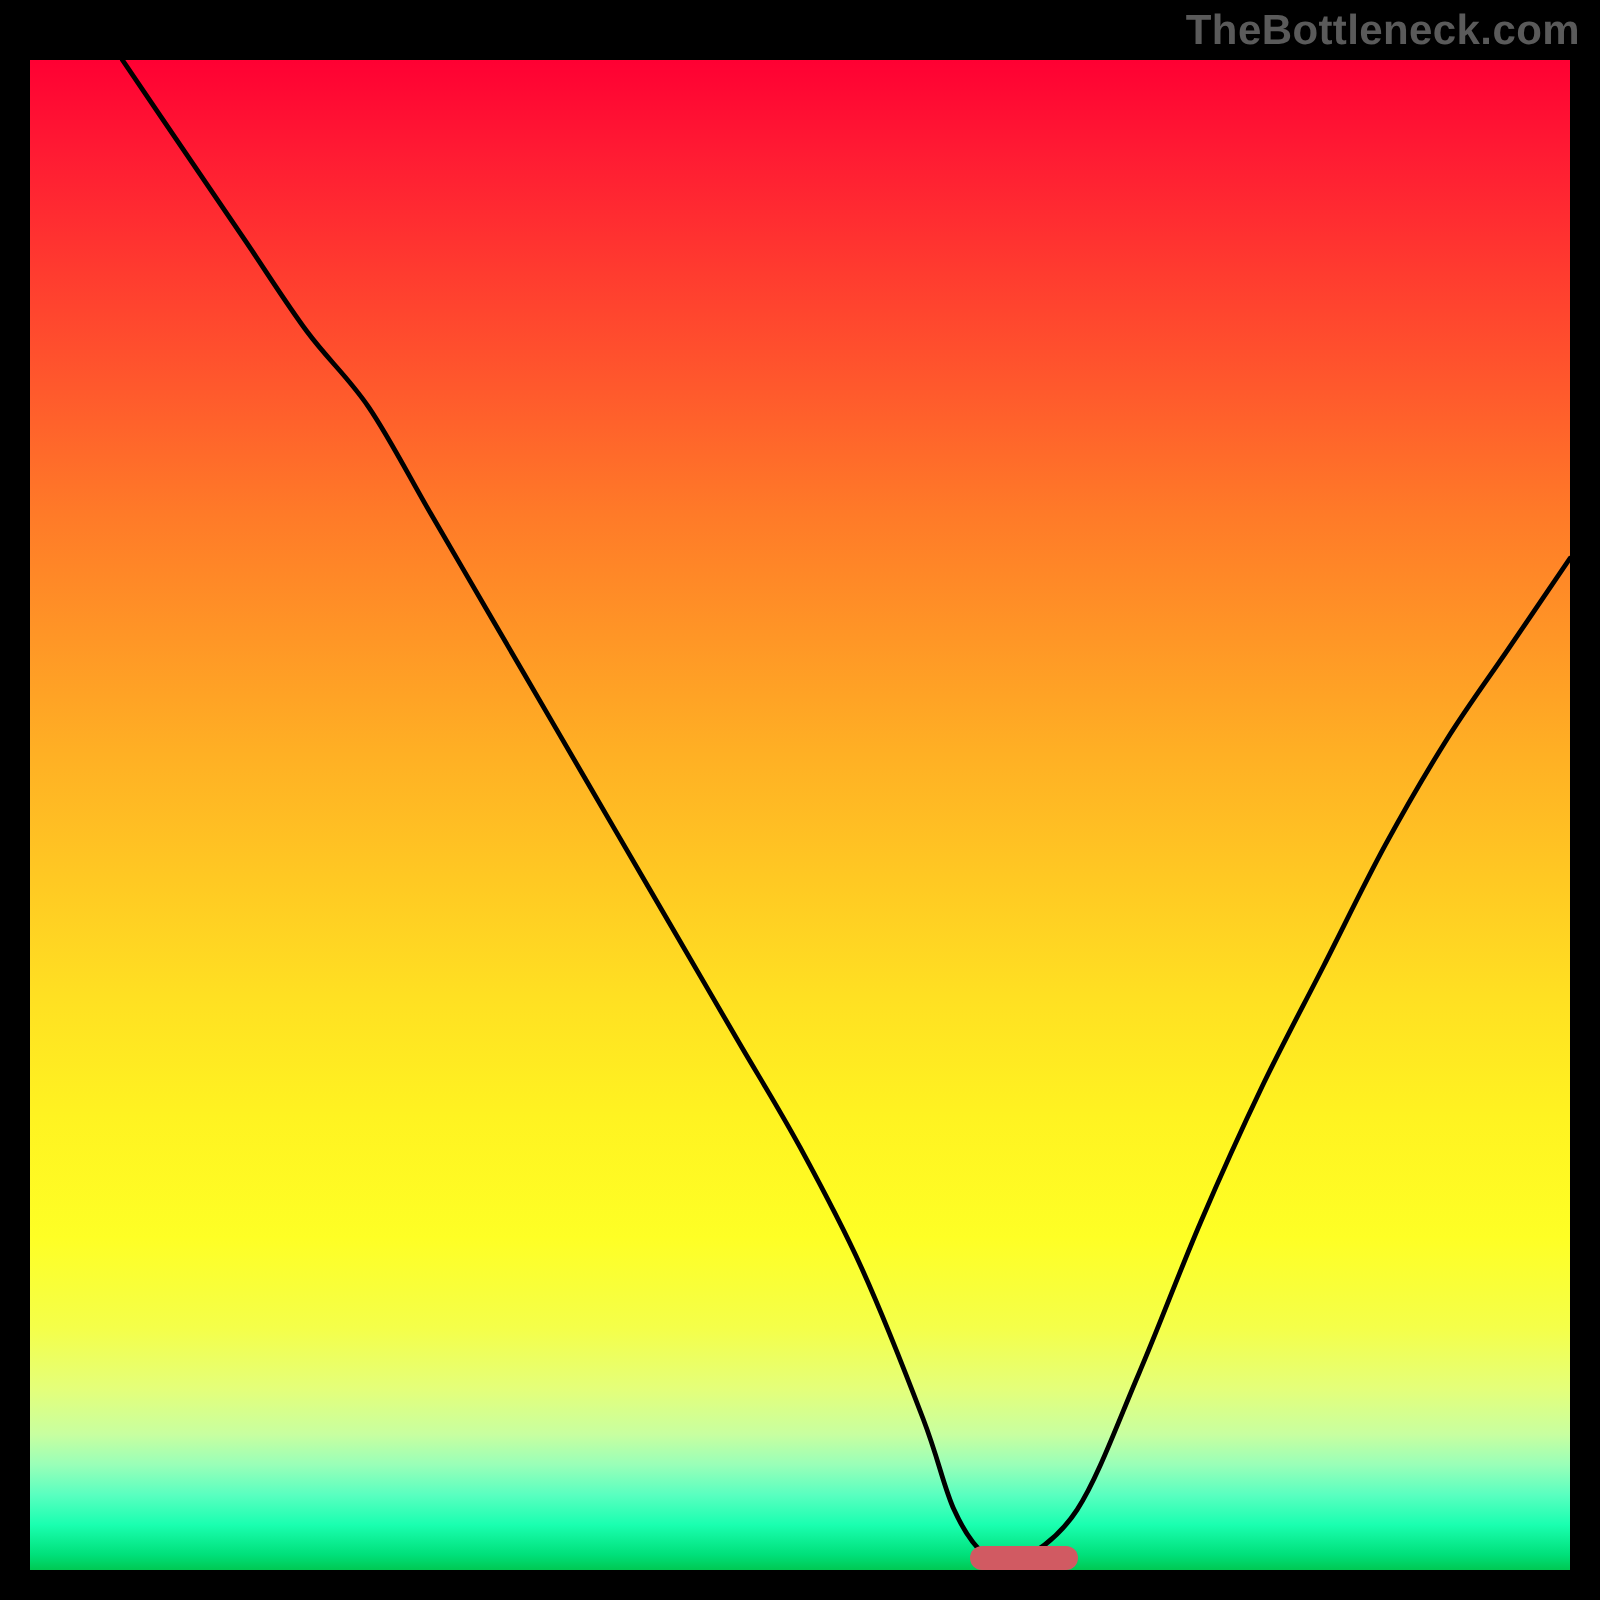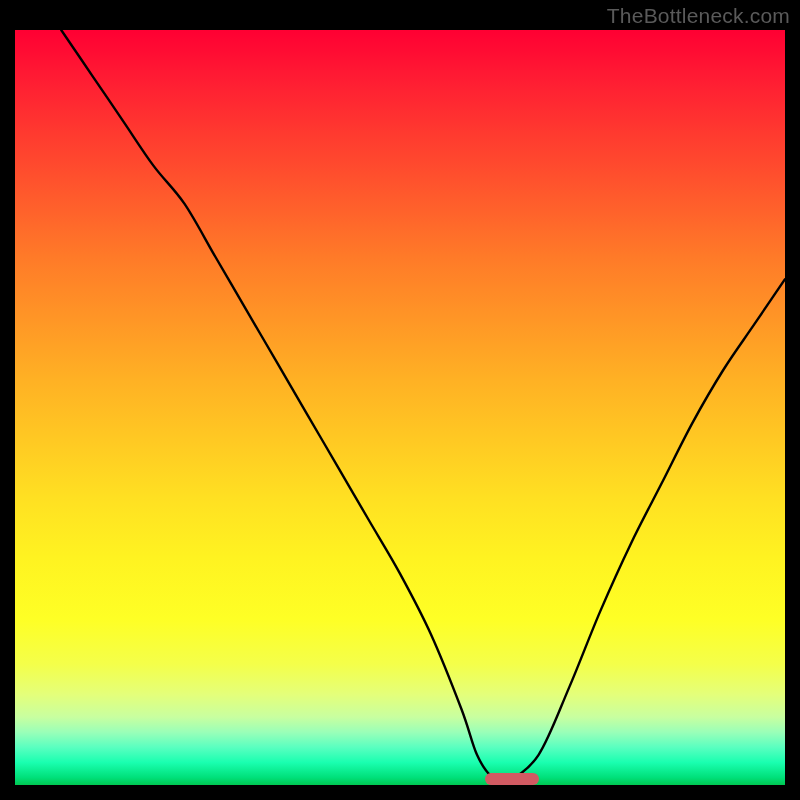--- a/index.html
+++ b/index.html
@@ -16,21 +16,21 @@
     width: 800px;
     height: 800px;
     background: #000;
   }
   .credit {
     position: absolute;
     top: 4px;
     right: 10px;
     color: #5a5a5a;
     font-size: 21px;
-    font-weight: 400;
+    font-weight: 700;
     letter-spacing: 0.2px;
     z-index: 5;
   }
   .plot-area {
     position: absolute;
     left: 15px;
     top: 30px;
     width: 770px;
     height: 755px;
     overflow: hidden;

